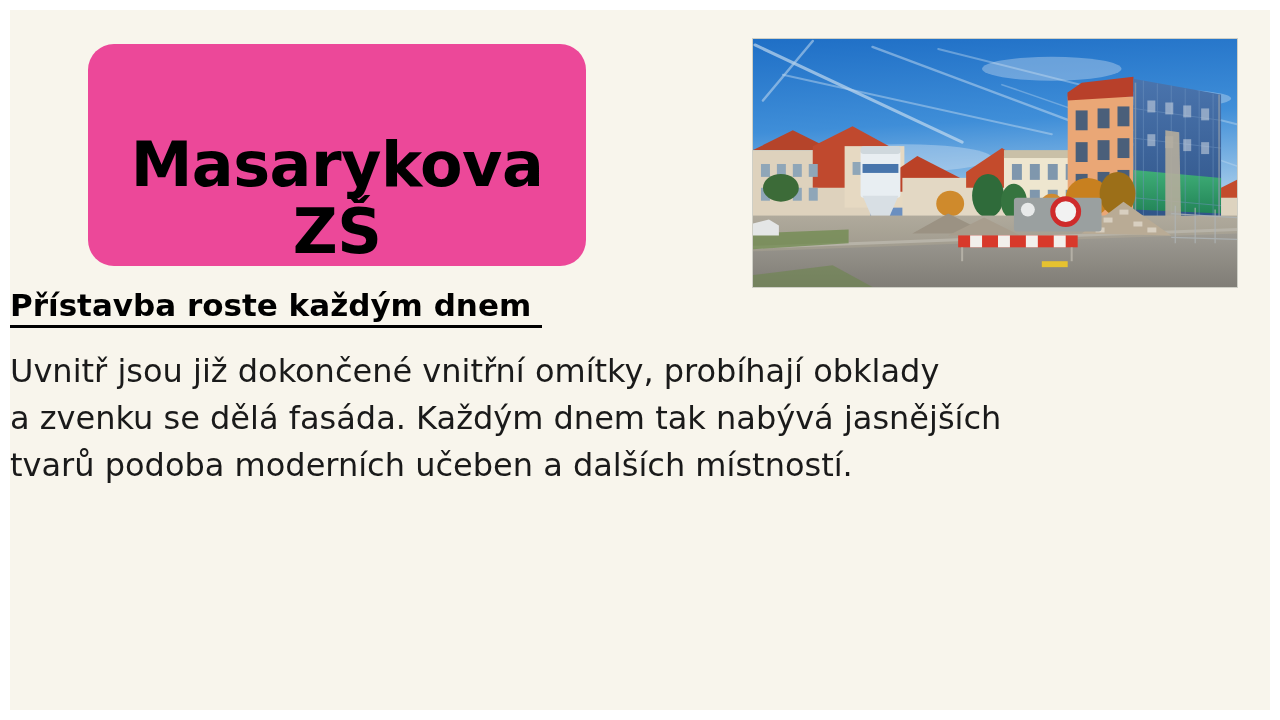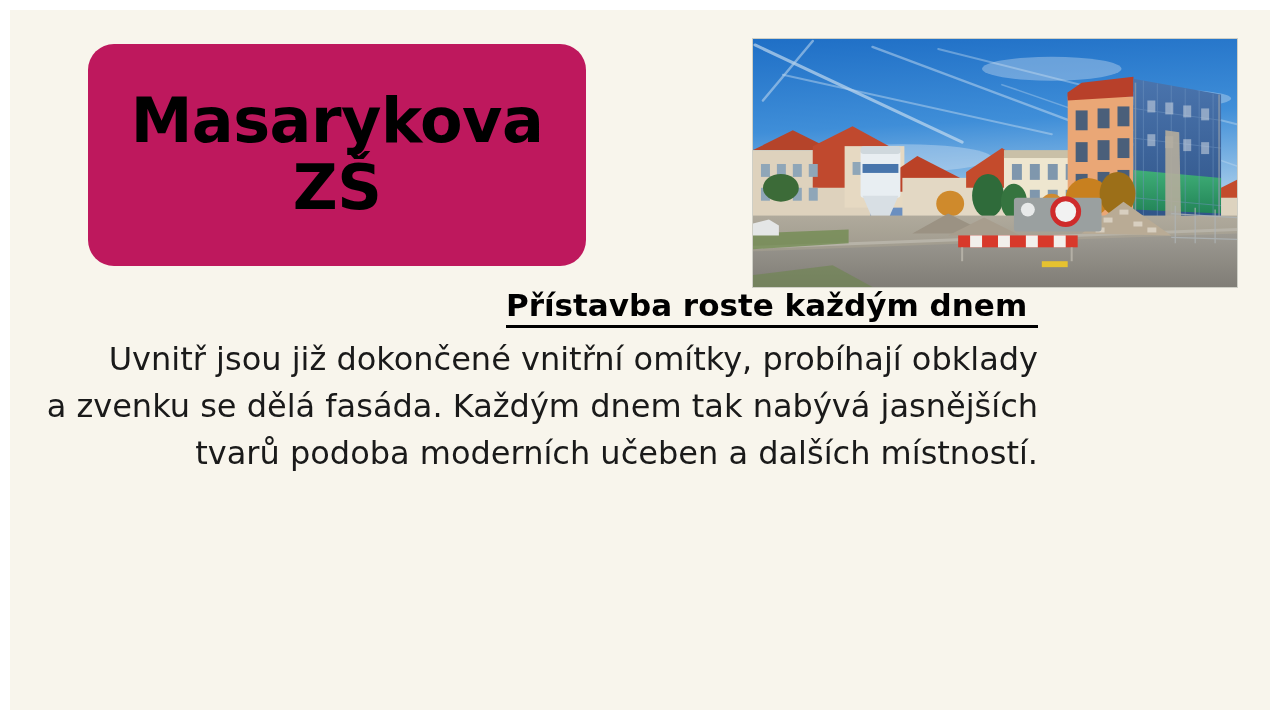--- a/index.html
+++ b/index.html
@@ -24,24 +24,24 @@
     overflow: hidden;
   }
 
   
   .title-plaque {
     position: absolute;
     left: 78px;
     top: 34px;
     width: 498px;
     height: 222px;
-    background: #be185d;
+    background: #ec4899;
     border-radius: 26px;
     display: flex;
-    align-items: center;
+    align-items: flex-end;
     justify-content: center;
     text-align: center;
   }
   .title-plaque .title-text {
     font-family: "DejaVu Sans", sans-serif;
     font-weight: bold;
     font-size: 62px;
     line-height: 1.08;
     color: #000000;
     letter-spacing: -0.5px;
@@ -61,21 +61,21 @@
     background: #6b8fc0;
   }
   .photo-svg { display: block; width: 100%; height: 100%; }
 
   
   .text-block {
     position: absolute;
     left: 0px;
     top: 272px;
     width: 1028px;
-    text-align: right;
+    text-align: left;
   }
   .body-heading {
     font-family: "DejaVu Sans", sans-serif;
     font-weight: bold;
     font-size: 31px;
     line-height: 46px;
     color: #000000;
     margin: 0;
   }
   .body-heading .u {
@@ -86,21 +86,21 @@
   .body-para {
     font-family: "DejaVu Sans", sans-serif;
     font-weight: normal;
     font-size: 32px;
     line-height: 47px;
     color: #1a1a1a;
     margin: 0;
     white-space: pre-line;
   }
   .para-gap { height: 47px; }
-  .para-one { margin-top: 8px; }
+  .para-one { margin-top: 20px; }
 </style>
 </head>
 <body>
 
 <div class="slide">
 
   <div class="title-plaque">
     <div class="title-text">Masarykova
 ZŠ</div>
   </div>

